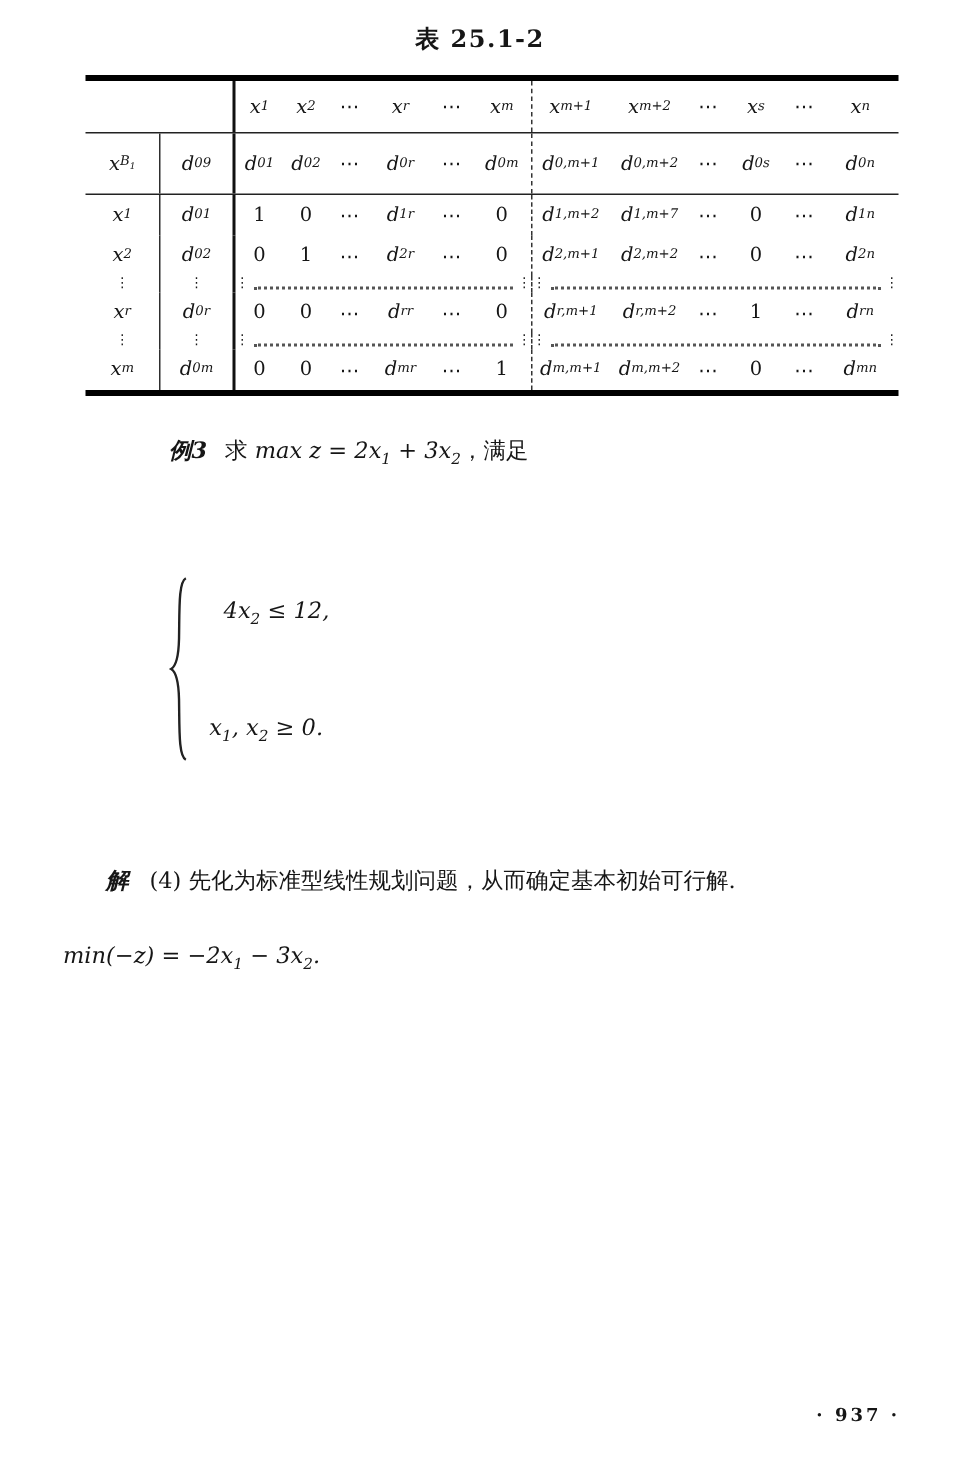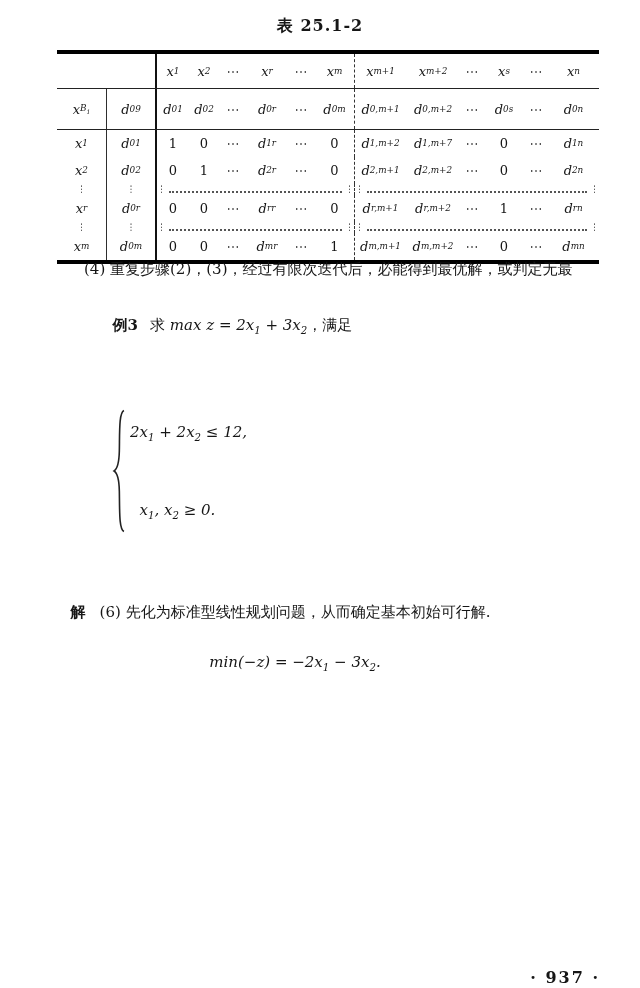--- a/index.html
+++ b/index.html
@@ -26,29 +26,29 @@
   .br{height:27px;}
   .dr{height:11px;}
   .gw1{width:197px;}
   .gw2{width:245px;}
   .vd{font-size:9px;line-height:9px;font-style:normal;}
   .dotfill{flex:1;border-bottom:2px dotted #555;margin:0 3px;height:45%;}
   
   .content{position:absolute;left:42px;top:257px;width:576px;font-size:15px;line-height:25px;}
   .line{white-space:pre-wrap;}
   .ind{padding-left:42px;}
-  b{font-weight:bold;}
+  b{font-weight:bold;font-style:italic;}
   .exlabel{margin-right:12px;}
   .slabel{margin-right:14px;}
-  .center{text-align:center;padding-right:70px;}
+  .center{text-align:left;padding-right:70px;}
   .sysblock{display:flex;align-items:center;margin:4px 0 0 70px;}
   .syslines{white-space:pre;font-style:italic;line-height:26px;margin-left:4px;}
   .consblock{display:flex;align-items:center;margin-top:2px;}
   .brace{flex:0 0 auto;}
-  .pageno{position:absolute;top:936px;right:40px;font-weight:bold;font-size:16px;letter-spacing:2px;margin-top:32px;}
+  .pageno{position:absolute;top:936px;right:40px;font-weight:bold;font-size:12px;letter-spacing:2px;}
 </style>
 </head>
 <body>
 
 <div class="page">
 
   <div class="title">表  25.1-2</div>
 
   <div class="tbl">
     <div class="tr h1">
@@ -171,38 +171,37 @@
       <div class="c hb m">d<sub>m,m+2</sub></div>
       <div class="c hc up">⋯</div>
       <div class="c hd up">0</div>
       <div class="c he up">⋯</div>
       <div class="c hf m">d<sub>mn</sub></div>
     </div>
   </div>
 
   <div class="content">
 
-    <div class="line ind">(4) 重复步骤(2)，(3)，经过有限次迭代后，必能得到最优解，或判定无最</div>
 
     <div class="line ind" style="margin-top:6px;">
       <b class="exlabel">例3</b><span>求 </span><span class="m">max z = 2x<sub>1</sub> + 3x<sub>2</sub></span><span>，满足</span>
     </div>
 
     <div class="sysblock">
       <svg class="brace" width="14" height="126" viewBox="0 0 20 100" preserveAspectRatio="none">
         <path d="M17,2 C10,4 11,18 10.5,34 C10,46 6,49 3,50 C6,51 10,54 10.5,66 C11,82 10,96 17,98" fill="none" stroke="#222" stroke-width="1.6" vector-effect="non-scaling-stroke"></path>
       </svg>
       <div class="syslines">
-        <div>2x<sub>1</sub> + 2x<sub>2</sub> ≤ 12,</div>
+        <div>    4x<sub>2</sub> ≤ 12,</div>
         <div>  x<sub>1</sub>, x<sub>2</sub> ≥ 0.</div>
       </div>
     </div>
 
     <div class="line">
-      <b class="slabel">解</b><span>(6) 先化为标准型线性规划问题，从而确定基本初始可行解.</span>
+      <b class="slabel">解</b><span>(4) 先化为标准型线性规划问题，从而确定基本初始可行解.</span>
     </div>
 
     <div class="line center m">min(−z) = −2x<sub>1</sub> − 3x<sub>2</sub>.</div>
 
     <div class="consblock">
 
       <div class="syslines">
         
         
         

